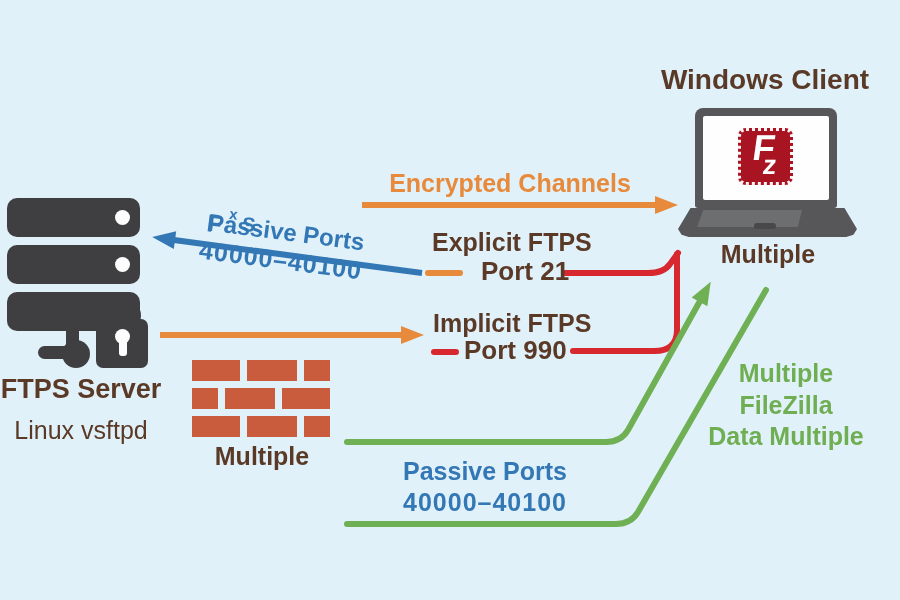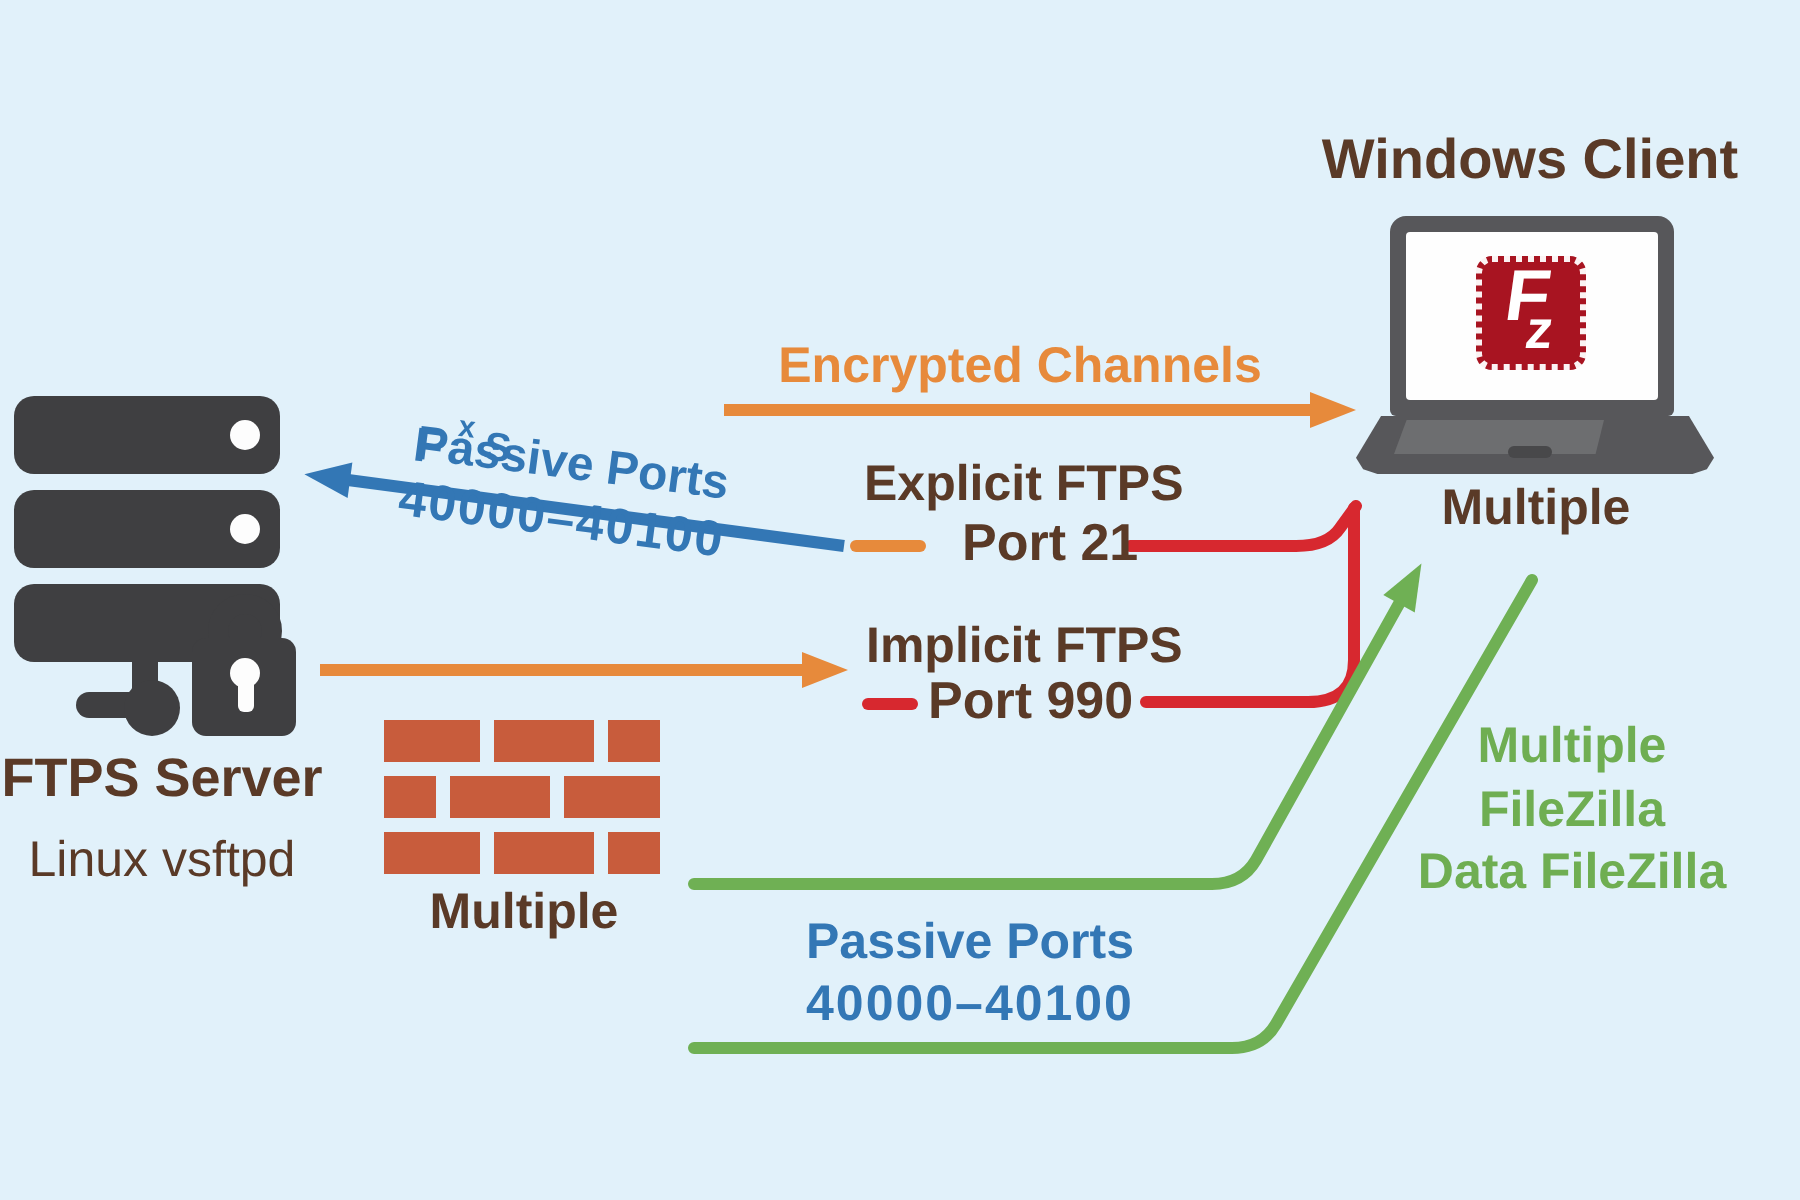--- a/index.html
+++ b/index.html
@@ -151,16 +151,16 @@
   </div>
 
   <div class="lbl blue" style="left:395px;top:456px;width:180px;text-align:center;font-size:25px;line-height:1.22;">
     <div>Passive Ports</div>
     <div style="letter-spacing:1px;">40000–40100</div>
   </div>
 
   <div class="lbl green" style="left:690px;top:358px;width:192px;text-align:center;font-size:25px;line-height:1.26;">
     <div>Multiple</div>
     <div>FileZilla</div>
-    <div>Data FileZilla</div>
+    <div>Data Multiple</div>
   </div>
 
 </div>
 
 </body></html>

